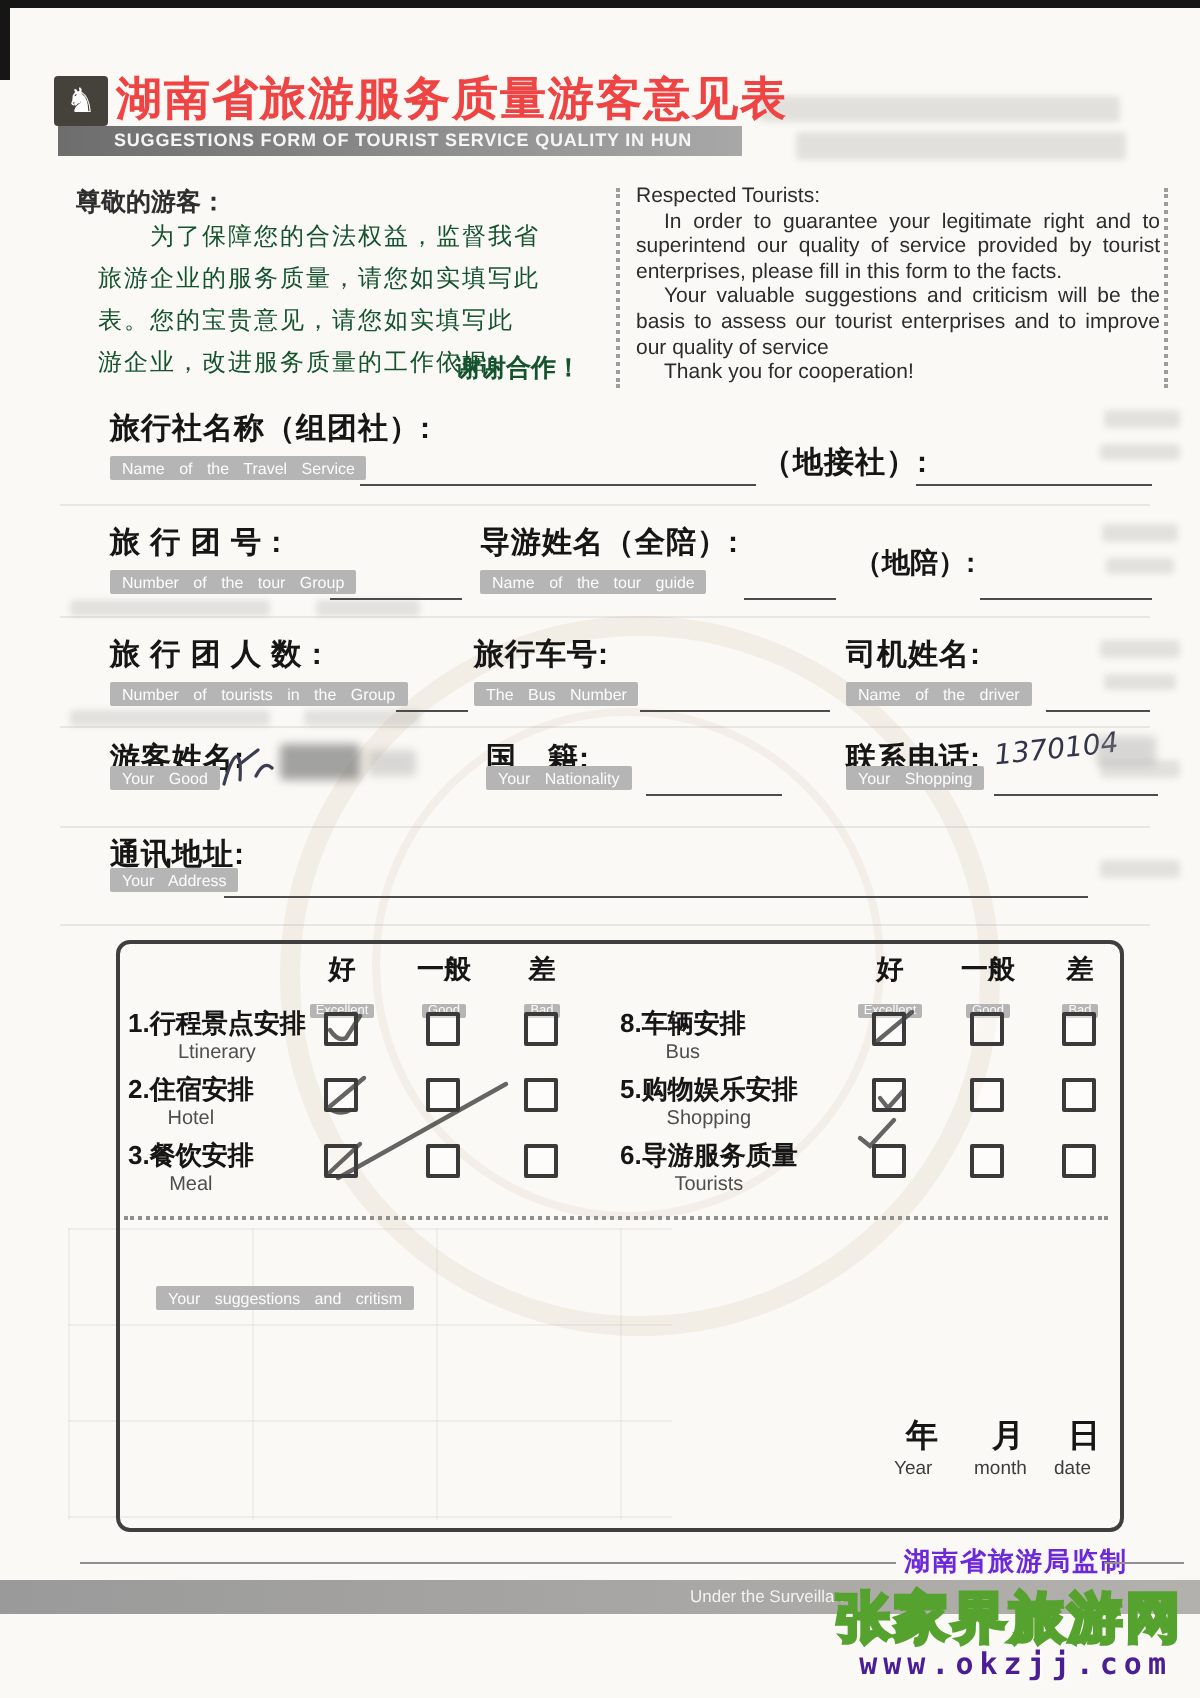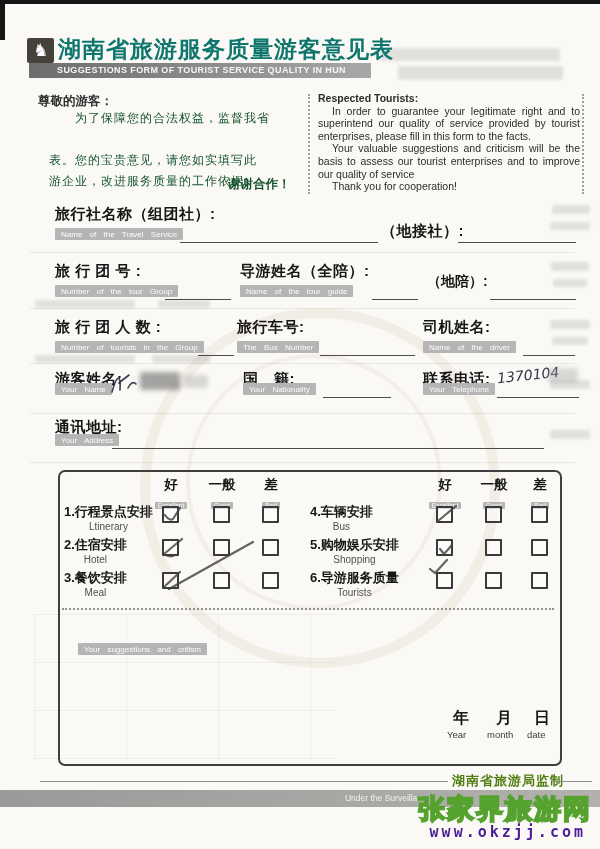--- a/index.html
+++ b/index.html
@@ -7,31 +7,31 @@
         font-family:"Liberation Sans","DejaVu Sans",sans-serif;color:#222}
   .abs{position:absolute}
   
   .scan-top{left:0;top:0;width:600px;height:4px;background:#161616}
   .scan-left{left:0;top:0;width:5px;height:40px;background:#161616}
   .hairline{height:1px;background:#8a8a8a;opacity:.16}
   .g{position:absolute;background:#8c8c8c;opacity:.22;filter:blur(1.5px);border-radius:2px}
   
   .logo{left:27px;top:38px;width:27px;height:25px;background:#45423c;border-radius:2px;
         color:#fff;font-size:17px;text-align:center;line-height:25px}
-  .title{left:58px;top:34px;font-size:23px;font-weight:bold;letter-spacing:1px;color:#0f766e;white-space:nowrap}
+  .title{left:58px;top:34px;font-size:23px;font-weight:bold;letter-spacing:1px;color:#ef4444;white-space:nowrap}
   .subbar{left:29px;top:63px;width:342px;height:15px;background:linear-gradient(to right,#6d6d6d,#a8a8a8);
           color:#f5f5f5;font-size:9px;font-weight:bold;letter-spacing:.4px;line-height:15px;padding-left:28px;box-sizing:border-box;white-space:nowrap}
   
   .cn-head{left:38px;top:93px;font-size:12.5px;font-weight:bold;color:#2e2e2e}
   .cn-line{left:49px;width:268px;font-size:12px;color:#14532d;letter-spacing:1px;white-space:nowrap}
   .cn-close{left:228px;top:176px;font-size:12.5px;font-weight:bold;color:#14532d}
   .dotted-v{border-left:2px dotted #9d9d9d;width:0}
   .en-col{left:318px;top:92px;width:262px;font-size:10.5px;line-height:12.6px;color:#2c2c2c}
   .en-col p{margin:0;text-align:justify;text-indent:14px}
-  .en-col .eh{text-indent:0;font-weight:bold}
+  .en-col .eh{text-indent:0;font-weight:normal}
   
   .lbl{font-size:15px;font-weight:bold;color:#161616;letter-spacing:.5px;white-space:nowrap}
   .lbl2{font-size:14px;font-weight:bold;color:#161616;white-space:nowrap}
   .strip{background:#b5b5b5;color:#fcfcfc;font-size:8px;padding:1.5px 6px;word-spacing:5px;white-space:nowrap;border-radius:1px}
   .uline{border-bottom:1.5px solid #4c4c4c;height:1px}
   .hand{font-size:14px;font-style:italic;color:#33334a;transform:rotate(-6deg);white-space:nowrap;font-family:"DejaVu Sans",sans-serif}
   .blur-dark{background:#5c5c5c;opacity:.55;filter:blur(2.5px);border-radius:2px}
   .blur-lite{background:#9a9a9a;opacity:.35;filter:blur(2px);border-radius:2px}
   
   .rating-box{left:58px;top:470px;width:500px;height:292px;border:2px solid #3f3f3f;border-radius:7px}
@@ -42,21 +42,21 @@
   .rlbl{font-size:13px;font-weight:bold;color:#161616;white-space:nowrap}
   .rsub{font-size:10px;color:#4e4e4e;text-align:center}
   .cb{width:17px;height:17px;border:2px solid #3a3a3a;border-radius:1px;box-sizing:border-box;background:rgba(255,255,255,.5)}
   .dotted-h{left:62px;top:608px;width:492px;border-top:2px dotted #8f8f8f}
   .sugg-lbl{left:66px;top:618px;font-size:14px;font-weight:bold;letter-spacing:2px;color:#161616}
   .sugg-strip{left:78px;top:643px}
   .date-cn{font-size:16px;font-weight:bold;color:#161616}
   .date-en{font-size:9.5px;color:#3d3d3d}
   
   .prod-line{top:781px;border-top:1.5px solid #8f8f8f;height:0}
-  .producer{left:452px;top:772px;font-size:13px;font-weight:bold;color:#4d7c0f;letter-spacing:1px}
+  .producer{left:452px;top:772px;font-size:13px;font-weight:bold;color:#6d28d9;letter-spacing:1px}
   .barmark{left:0;top:790px;width:600px;height:17px;background:linear-gradient(to right,#9a9a9a,#b3b1ad);
            color:#f2f2f2;font-size:8.5px;line-height:17px;text-align:right;padding-right:178px;box-sizing:border-box}
   .wm-name{right:8px;top:791px;font-size:27px;font-weight:bold;letter-spacing:2px;
            color:#edf6e3;-webkit-text-stroke:2px #55a22e;text-shadow:0 0 1px #fff}
   .wm-url{right:14px;top:823px;font-size:15px;font-weight:bold;letter-spacing:3px;color:#4c1d95;
           font-family:"DejaVu Sans Mono",monospace;text-shadow:1px 1px 0 #fff}
   
   .ring-o{left:140px;top:308px;width:340px;height:340px;border:10px solid rgba(206,176,152,.16);border-radius:50%}
   .ring-i{left:186px;top:354px;width:248px;height:248px;border:4px solid rgba(206,176,152,.14);border-radius:50%}
   .grid-bleed{left:34px;top:614px;width:302px;height:146px;opacity:.55;
@@ -94,20 +94,21 @@
   <div class="abs hairline" style="left:30px;top:363px;width:545px"></div>
   <div class="abs hairline" style="left:30px;top:413px;width:545px"></div>
   <div class="abs hairline" style="left:30px;top:462px;width:545px"></div>
 
   <div class="abs logo">♞</div>
   <div class="abs title">湖南省旅游服务质量游客意见表</div>
   <div class="abs subbar">SUGGESTIONS FORM OF TOURIST SERVICE QUALITY IN HUN</div>
 
   <div class="abs cn-head">尊敬的游客：</div>
   <div class="abs cn-line" style="top:110px;text-indent:26px">为了保障您的合法权益，监督我省</div>
+  <div class="abs cn-line" style="top:131px">旅游企业的服务质量，请您如实填写此</div>
   <div class="abs cn-line" style="top:152px">表。您的宝贵意见，请您如实填写此</div>
   <div class="abs cn-line" style="top:173px">游企业，改进服务质量的工作依据。</div>
   <div class="abs cn-close">谢谢合作！</div>
   <div class="abs dotted-v" style="left:308px;top:94px;height:100px"></div>
   <div class="abs dotted-v" style="left:582px;top:94px;height:100px"></div>
   <div class="abs en-col">
     <p class="eh">Respected Tourists:</p>
     <p>In order to guarantee your legitimate right and to superintend our quality of service provided by tourist enterprises, please fill in this form to the facts.</p>
     <p>Your valuable suggestions and criticism will be the basis to assess our tourist enterprises and to improve our quality of service</p>
     <p>Thank you for cooperation!</p>
@@ -132,31 +133,31 @@
   <span class="abs strip" style="left:55px;top:341px">Number of tourists in the Group</span>
   <div class="abs uline" style="left:198px;top:354px;width:36px"></div>
   <div class="abs lbl" style="left:237px;top:318px">旅行车号:</div>
   <span class="abs strip" style="left:237px;top:341px">The Bus Number</span>
   <div class="abs uline" style="left:320px;top:354px;width:95px"></div>
   <div class="abs lbl" style="left:423px;top:318px">司机姓名:</div>
   <span class="abs strip" style="left:423px;top:341px">Name of the driver</span>
   <div class="abs uline" style="left:523px;top:354px;width:52px"></div>
 
   <div class="abs lbl" style="left:55px;top:370px">游客姓名:</div>
-  <span class="abs strip" style="left:55px;top:383px">Your Name</span>
+  <span class="abs strip" style="left:55px;top:383px">Your Good</span>
   <svg class="abs" style="left:108px;top:368px" width="32" height="28">
     <path d="M4,24 C9,6 13,6 12,22 M12,14 l9,-7 M20,20 q4,-8 8,-4" stroke="#3c3c52" stroke-width="1.6" fill="none" stroke-linecap="round"></path>
   </svg>
   <div class="abs blur-dark" style="left:140px;top:372px;width:40px;height:18px"></div>
   <div class="abs blur-lite" style="left:184px;top:375px;width:24px;height:13px"></div>
   <div class="abs lbl" style="left:243px;top:370px">国　籍:</div>
   <span class="abs strip" style="left:243px;top:383px">Your Nationality</span>
   <div class="abs uline" style="left:323px;top:396px;width:68px"></div>
   <div class="abs lbl" style="left:423px;top:370px">联系电话:</div>
-  <span class="abs strip" style="left:423px;top:383px">Your Telephone</span>
+  <span class="abs strip" style="left:423px;top:383px">Your Shopping</span>
   <div class="abs hand" style="left:497px;top:367px">1370104</div>
   <div class="abs blur-lite" style="left:548px;top:368px;width:30px;height:15px"></div>
   <div class="abs uline" style="left:497px;top:396px;width:82px"></div>
 
   <div class="abs lbl" style="left:55px;top:418px">通讯地址:</div>
   <span class="abs strip" style="left:55px;top:434px">Your Address</span>
   <div class="abs uline" style="left:112px;top:447px;width:432px"></div>
 
   <div class="abs rating-box"></div>
 
@@ -191,21 +192,21 @@
   </div>
   <div class="abs ritem" style="left:64px;top:536px">
     <div class="rlbl">2.住宿安排</div>
     <div class="rsub">Hotel</div>
   </div>
   <div class="abs ritem" style="left:64px;top:569px">
     <div class="rlbl">3.餐饮安排</div>
     <div class="rsub">Meal</div>
   </div>
   <div class="abs ritem" style="left:310px;top:503px">
-    <div class="rlbl">4.车辆安排</div>
+    <div class="rlbl">8.车辆安排</div>
     <div class="rsub">Bus</div>
   </div>
   <div class="abs ritem" style="left:310px;top:536px">
     <div class="rlbl">5.购物娱乐安排</div>
     <div class="rsub">Shopping</div>
   </div>
   <div class="abs ritem" style="left:310px;top:569px">
     <div class="rlbl">6.导游服务质量</div>
     <div class="rsub">Tourists</div>
   </div>

